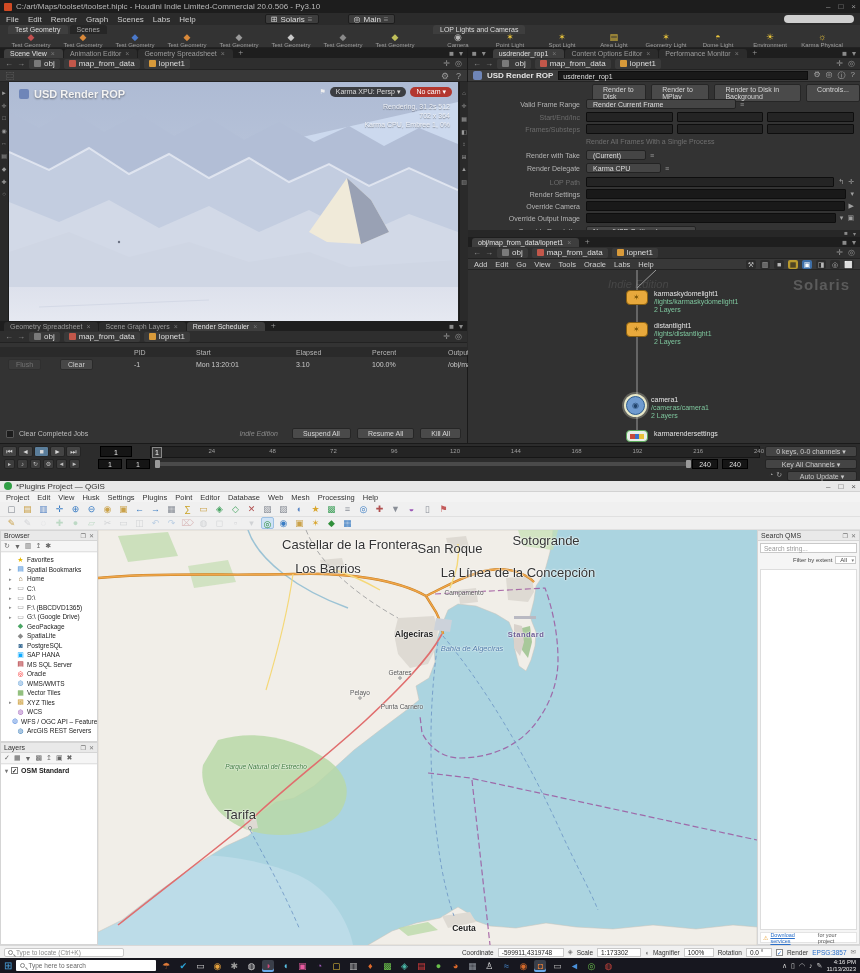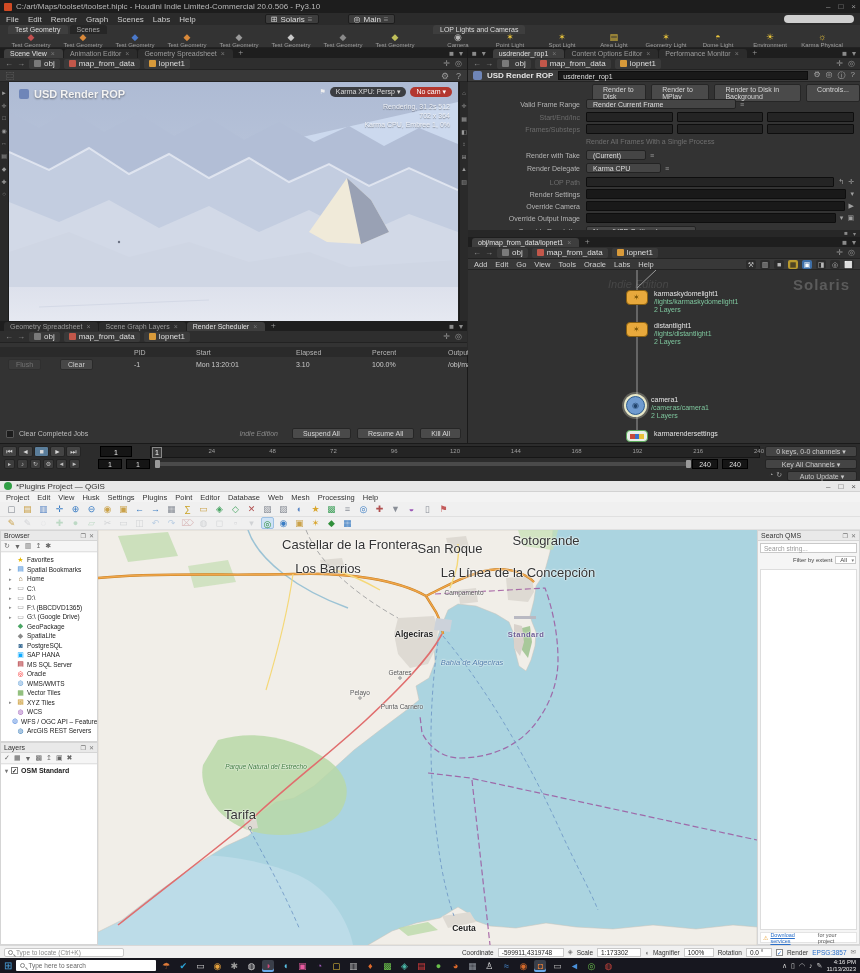--- a/index.html
+++ b/index.html
@@ -1051,21 +1051,21 @@
         </svg>
         <div>
           <span class="maplabel town" style="left: 252px; top: 14px; position: absolute;">Castellar de la Frontera</span>
             <span class="maplabel town" style="left: 448px; top: 10px; position: absolute;">Sotogrande</span>
             <span class="maplabel town" style="left: 352px; top: 18px; position: absolute;">San Roque</span>
             <span class="maplabel town" style="left: 230px; top: 38px; position: absolute;">Los Barrios</span>
             <span class="maplabel town" style="left: 420px; top: 42px; position: absolute;">La Línea de la Concepción</span>
             <span class="maplabel village" style="left: 366px; top: 62px; position: absolute;">Campamento</span>
             <span class="maplabel city" style="left: 316px; top: 104px; position: absolute;">Algeciras</span>
             <span class="maplabel territory" style="left: 428px; top: 104px; position: absolute;">Standard</span>
-            <span class="maplabel water" style="left: 374px; top: 132px; position: absolute;">Bahía de Algeciras</span>
+            <span class="maplabel water" style="left: 374px; top: 118px; position: absolute;">Bahía de Algeciras</span>
             <span class="maplabel village" style="left: 302px; top: 142px; position: absolute;">Getares</span>
             <span class="maplabel village" style="left: 262px; top: 162px; position: absolute;">Pelayo</span>
             <span class="maplabel village" style="left: 304px; top: 176px; position: absolute;">Punta Carnero</span>
             <span class="maplabel park" style="left: 168px; top: 236px; position: absolute;">Parque Natural del Estrecho</span>
             <span class="maplabel town" style="left: 142px; top: 284px; position: absolute;">Tarifa</span>
             <span class="maplabel city" style="left: 366px; top: 398px; position: absolute;">Ceuta</span>
         </div>
       </div>
 
       <div class="qpanel q-qms">

